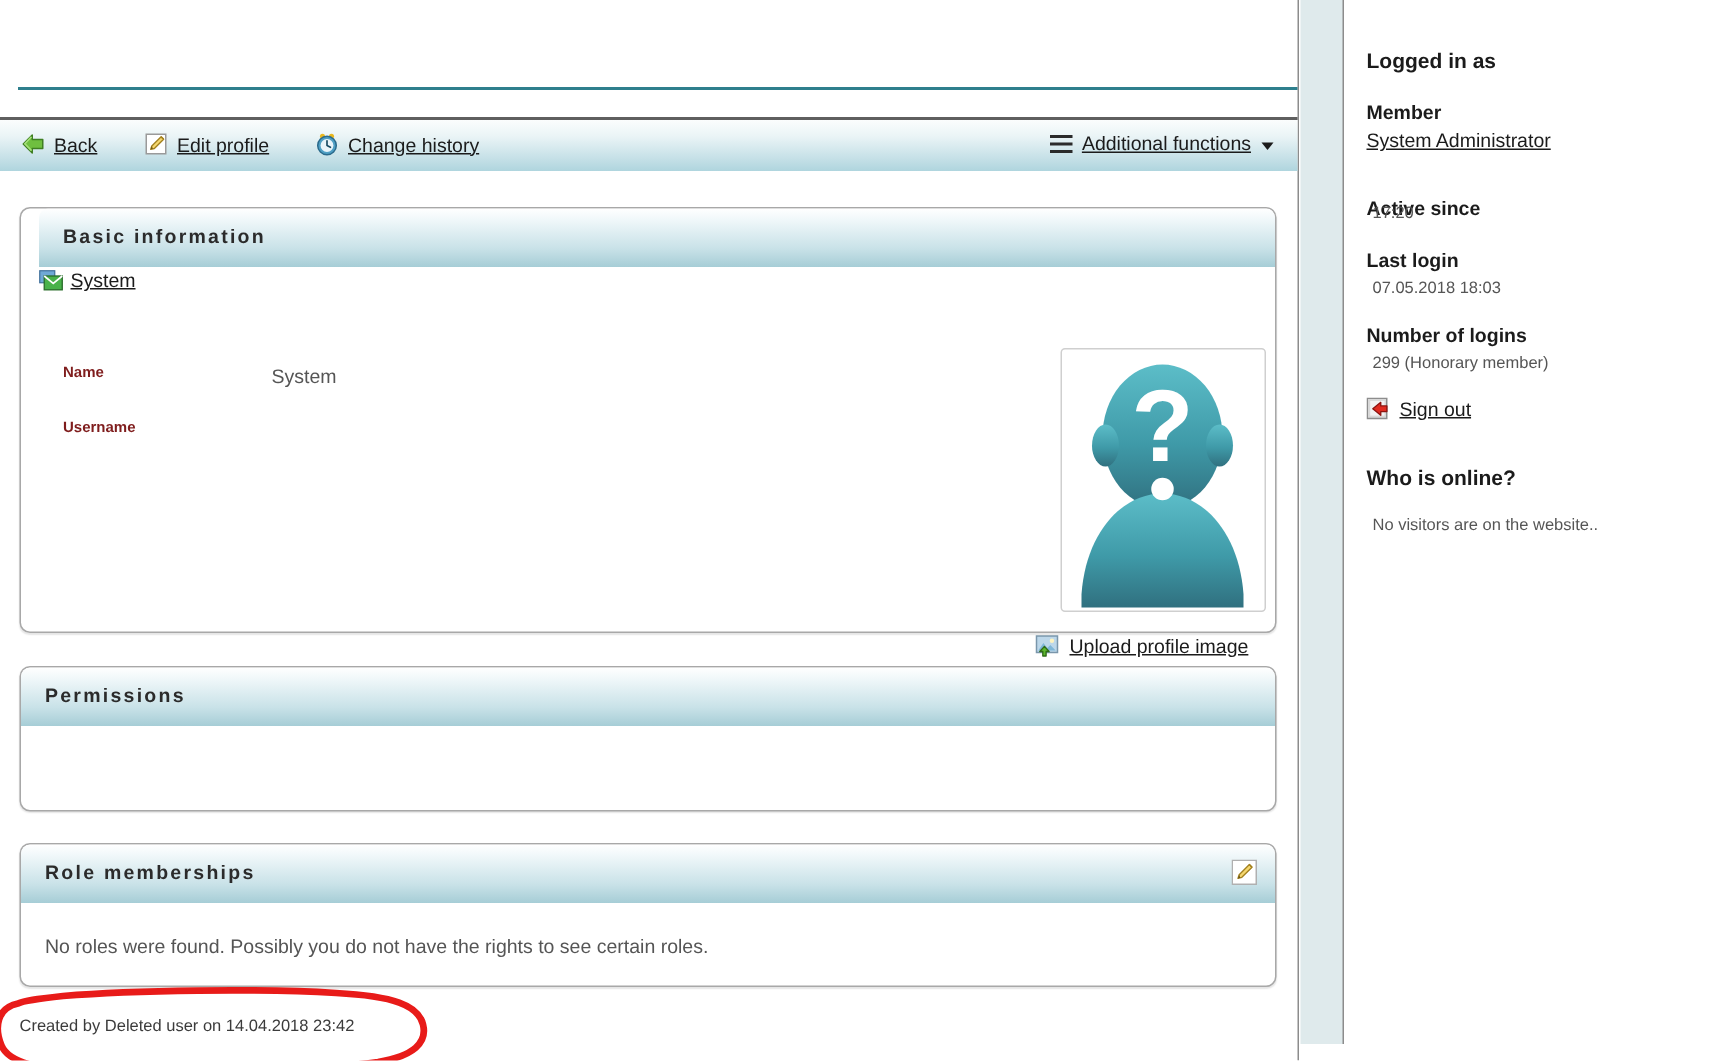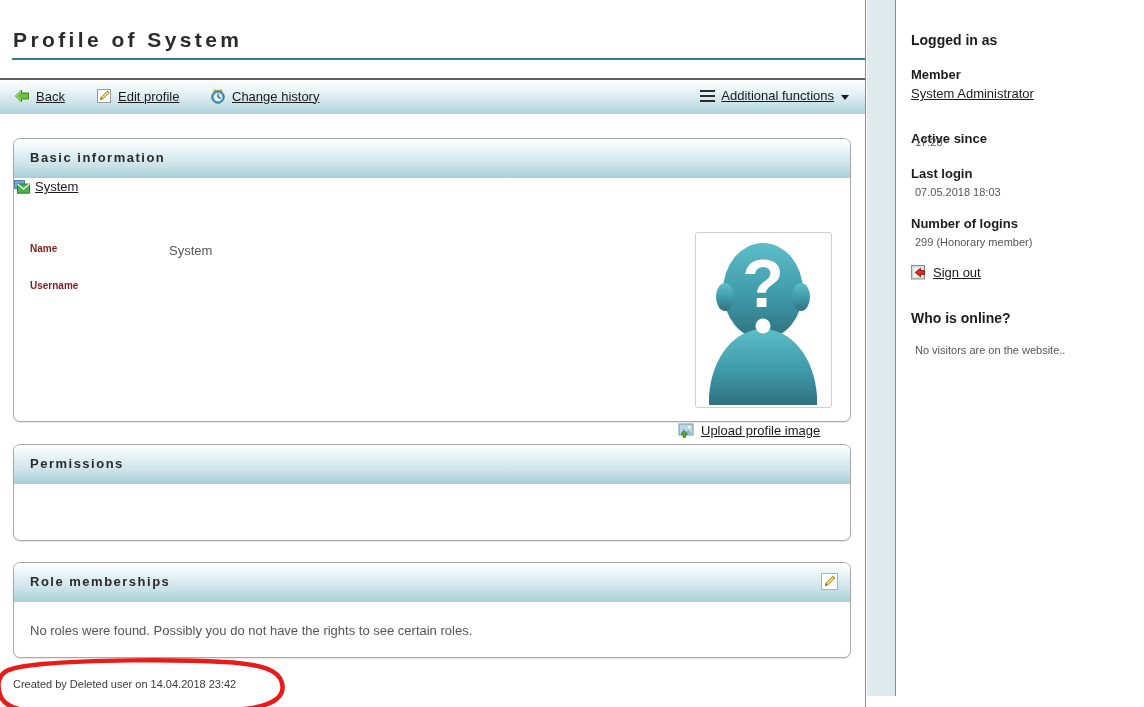--- a/index.html
+++ b/index.html
@@ -129,21 +129,21 @@
     white-space: nowrap;
   }
   .panel-header-action {
     position: absolute;
     right: 12px; top: 10px;
     width: 17px; height: 17px;
   }
   .panel-body { position: relative; }
 
   
-  #panel-basic { top: 138px; height: 284px; }
+  #panel-basic { top: 138px; height: 284px; padding-left: 12px; }
   #panel-basic .panel-body { height: 243px; }
   .field-label {
     position: absolute;
     left: 16px;
     font-size: 10px;
     font-weight: bold;
     color: #7f1d1d;
   }
   .field-value {
     position: absolute;
@@ -283,21 +283,20 @@
   }
   .icon-signout { width: 16px; height: 15px; }
   #sb-online-lbl  { top: 310px; }
   #sb-online-val  { top: 344px; }
 </style>
 </head>
 <body>
 
 <div id="main-column">
 
-  <div id="page-title">Profile of System</div>
   <div id="title-rule"></div>
 
   <div id="action-toolbar">
 
     <div class="tb-item" id="tb-back">
       <span class="icon icon-arrow-left">
         <svg viewBox="0 0 16 16" width="16" height="16">
           <path d="M7.5 2 L1.5 8 L7.5 14 L7.5 11 L14.5 11 L14.5 5 L7.5 5 Z" fill="#6fbf3f" stroke="#3f7f22" stroke-width="1" stroke-linejoin="round"></path>
           <path d="M7 3.2 L2.6 7.8 L7 12.4" fill="none" stroke="#a5e07a" stroke-width="1.1"></path>
         </svg>

